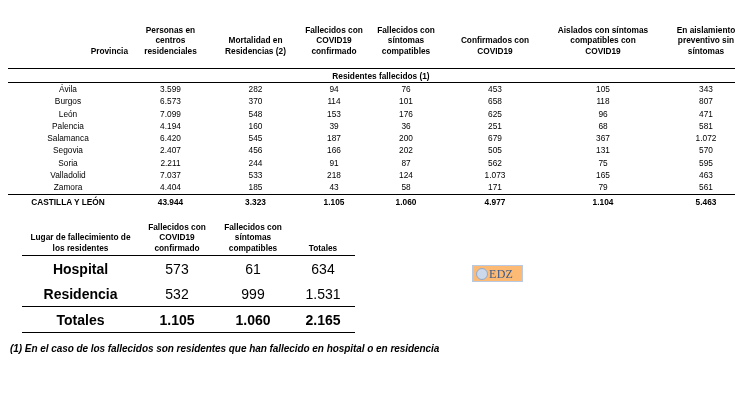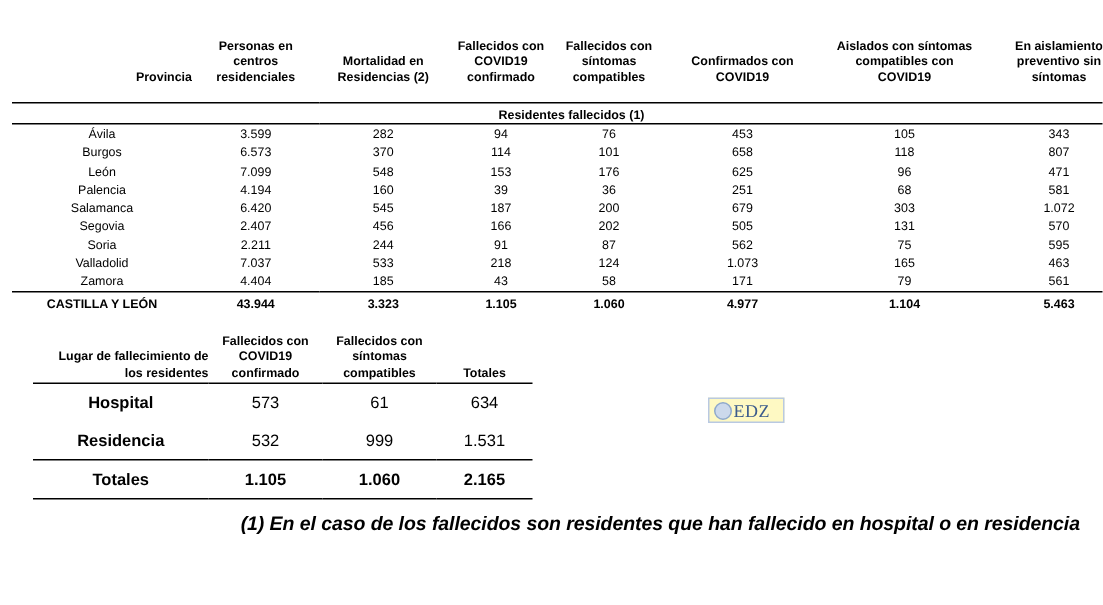--- a/index.html
+++ b/index.html
@@ -108,29 +108,29 @@
   .t2 thead th {
     font-weight: bold;
     text-align: center;
     line-height: 10.5px;
     vertical-align: bottom;
     height: 40px;
     padding-bottom: 2px;
     border-bottom: 1.6px solid #000;
   }
   .t2 thead th.lugar-head {
-    text-align: right;
+    text-align: center;
     line-height: 10.5px;
     margin-left: 48px;
   }
   .t2 tbody td {
     text-align: center;
     height: 25px;
     vertical-align: middle;
-    font-size: 11px;
+    font-size: 14px;
   }
   .t2 tbody td.rowlabel {
     font-weight: bold;
     text-align: center;
   }
   .t2 tr.sep-row td {
     border-top: 1.6px solid #000;
   }
   .t2 tr.last-row td {
     border-bottom: 1.6px solid #000;
@@ -142,37 +142,36 @@
   
   .notes {
     position: absolute;
     left: 10px;
     top: 344px;
     width: 710px;
   }
   .note {
     font-style: italic;
     font-weight: bold;
-    font-size: 13px;
+    font-size: 10px;
     line-height: 9px;
     margin-bottom: 9px;
     color: #000;
     letter-spacing: -0.05px;
-    text-align: right;
   }
 
   
   .edz-logo {
     position: absolute;
     left: 472px;
     top: 265px;
     width: 51px;
     height: 17px;
     border: 1px solid #b9c9e2;
-    background: #fef9c3;
+    background: #fdba74;
     display: flex;
     align-items: center;
     padding-left: 3px;
     box-sizing: border-box;
   }
   .edz-circle {
     width: 10px;
     height: 10px;
     border-radius: 50%;
     background: #ccd9ec;
@@ -285,21 +284,21 @@
         <td>68</td>
         <td>581</td>
       </tr>
       <tr>
         <td class="prov">Salamanca</td>
         <td>6.420</td>
         <td>545</td>
         <td>187</td>
         <td>200</td>
         <td>679</td>
-        <td>303</td>
+        <td>367</td>
         <td>1.072</td>
       </tr>
       <tr>
         <td class="prov">Segovia</td>
         <td>2.407</td>
         <td>456</td>
         <td>166</td>
         <td>202</td>
         <td>505</td>
         <td>131</td>

